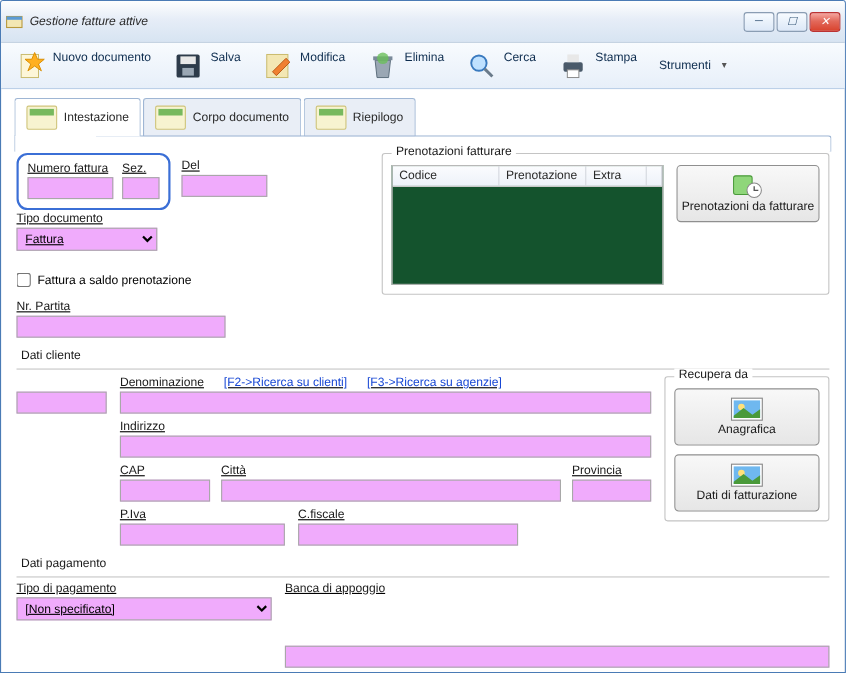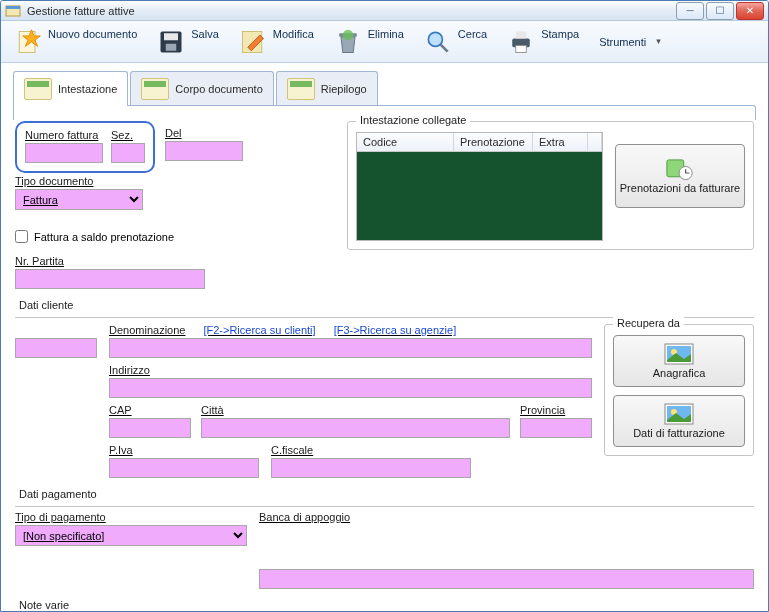--- a/index.html
+++ b/index.html
@@ -1,19 +1,19 @@
 <!DOCTYPE html>
 <html><head>
 <meta charset="utf-8">
 <style>
 * { box-sizing: border-box; margin: 0; padding: 0; font-family: "Segoe UI", Tahoma, sans-serif; font-size: 11px; }
 body { background: #fff; width: 769px; height: 612px; overflow: hidden; border: 1px solid #4a7bb5; border-radius: 3px 3px 0 0; }
 
 
-.titlebar { height: 20px; background: linear-gradient(#fdfefe, #e6edf7 45%, #d7e4f2); display: flex; align-items: center; padding: 0 4px; border-bottom: 1px solid #b8c9dc; }
+.titlebar { height: 38px; background: linear-gradient(#fdfefe, #e6edf7 45%, #d7e4f2); display: flex; align-items: center; padding: 0 4px; border-bottom: 1px solid #b8c9dc; font-style: italic; }
 .titlebar .app-icon { width: 16px; height: 16px; margin-right: 6px; }
 .titlebar .title { color: #2a2a2a; flex: 1; }
 .titlebar .win-btns { display: flex; gap: 2px; }
 .titlebar .win-btn { width: 28px; height: 18px; border: 1px solid #8a9db3; border-radius: 3px; background: linear-gradient(#f7fbff,#dce8f7); display:flex; align-items:center; justify-content:center; color:#3a5a7a; font-size:10px; cursor:pointer; }
 .titlebar .win-btn.close { background: linear-gradient(#f6a7a0,#e2695b 45%,#d9432e); border-color:#b33; color:#fff; }
 
 
 .toolbar { height: 42px; background: linear-gradient(#f8fbfe,#e7eff9); border-bottom: 1px solid #bcd0e8; display: flex; align-items: center; padding: 0 4px; gap: 2px; }
 .tb-btn { display:flex; align-items:flex-start; gap:6px; padding:0 8px; border:1px solid transparent; border-radius:3px; cursor:pointer; color:#0e2d4f; }
 .tb-icon { width:28px; height:28px; display:flex; align-items:center; justify-content:center; }
@@ -41,21 +41,21 @@
 .fieldset > .legend { position:absolute; top:-8px; left:8px; background:#fff; padding:0 4px; color:#1a1a1a; }
 
 
 .table { border:1px solid #b8b8b8; background:#14532d; }
 .table .hdr { display:flex; background:linear-gradient(#fbfcfe,#edf2f9); border-bottom:1px solid #c8c8c8; }
 .table .hdr .th { padding:3px 6px; border-right:1px solid #d4d8de; color:#2a2a2a; }
 .table .body { min-height:88px; }
 
 
 .big-btn { width:130px; height:52px; border:1px solid #8f8f8f; border-radius:4px; background:linear-gradient(#f8f8f8,#e6e6e6); display:flex; flex-direction:column; align-items:center; justify-content:center; gap:2px; cursor:pointer; color:#1a1a1a; }
-.big-btn.tall { height:64px;margin-top:12px; }
+.big-btn.tall { height:52px; }
 .big-btn .ic { width:30px; height:22px; }
 
 
 .chk { display:flex; align-items:center; gap:6px; }
 .chk input { width:13px; height:13px; }
 
 
 .section-title { font-weight:normal; color:#1a1a1a; margin:10px 0 4px 4px; }
 
 
@@ -199,21 +199,21 @@
       <span>Fattura a saldo prenotazione</span>
     </div>
 
     <div class="group" style="margin-top:12px;">
       <span class="label">Nr. Partita</span>
       <input type="text" style="width: 190px;">
     </div>
   </div>
 
   <div class="fieldset" style="flex:1; min-height:120px;">
-    <span class="legend">Intestazione collegate</span>
+    <span class="legend">Prenotazioni fatturare</span>
     <div class="row">
       <div class="table" style="flex:1;">
         <div class="hdr">
           <div class="th" style="flex:1.4">Codice</div>
           <div class="th" style="flex:1.1">Prenotazione</div>
           <div class="th" style="flex:0.7">Extra</div>
           <div class="th" style="width:14px;"></div>
         </div>
         <div class="body"></div>
       </div>

